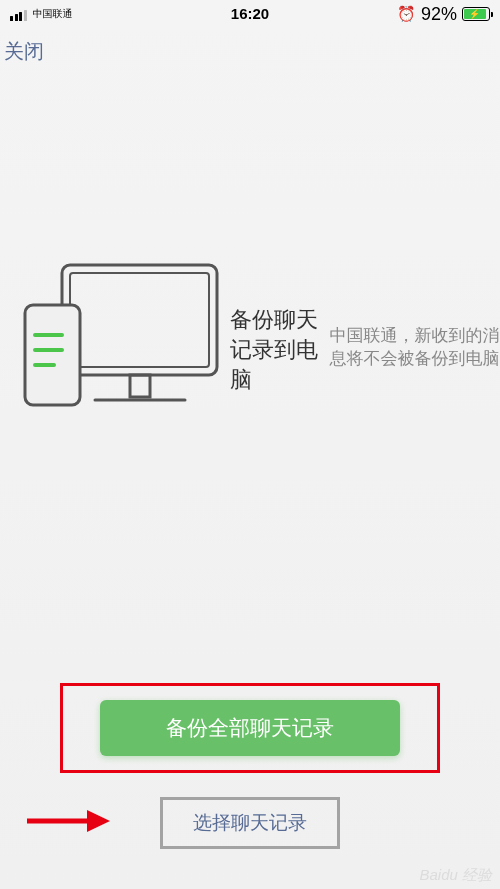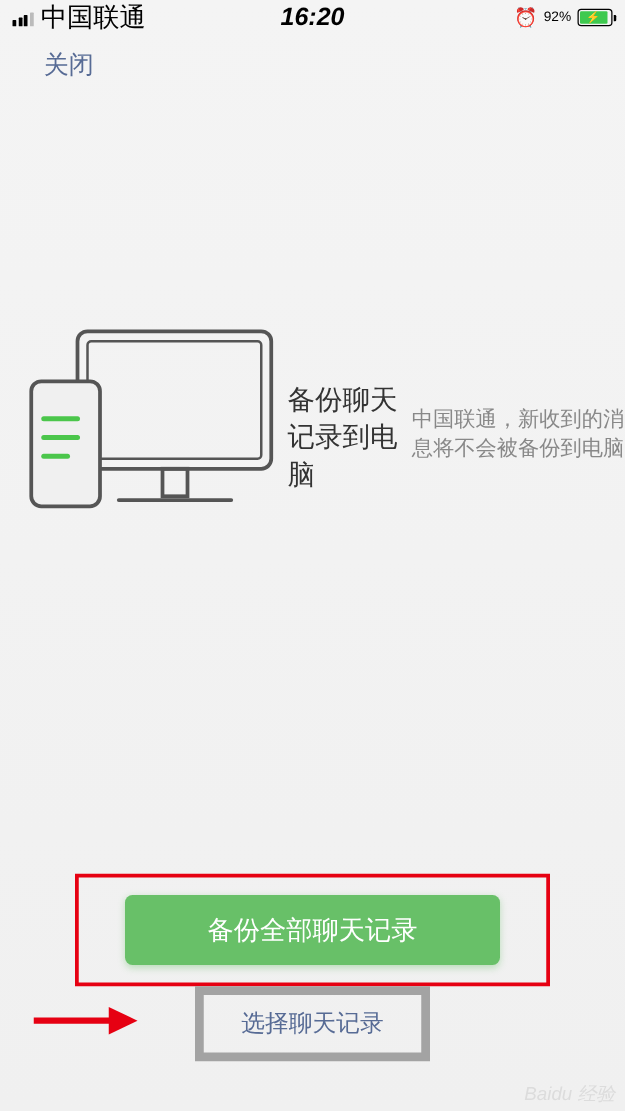--- a/index.html
+++ b/index.html
@@ -32,24 +32,24 @@
     }
     .signal-bars span {
       width: 3px;
       background: #000;
       border-radius: 0.5px;
     }
     .signal-bars span:nth-child(1){height:5px}
     .signal-bars span:nth-child(2){height:7px}
     .signal-bars span:nth-child(3){height:9px}
     .signal-bars span:nth-child(4){height:11px;background:#bbb}
-    .carrier { font-size: 21px; font-weight: 500; }
-    .time { font-size: 20px; font-weight: 700; font-style: italic; }
+    .carrier { font-size: 10px; font-weight: 500; }
+    .time { font-size: 15px; font-weight: 700; }
     .alarm-icon { font-size: 15px; }
-    .battery-text { font-size: 11px; font-weight: 500; }
+    .battery-text { font-size: 18px; font-weight: 500; }
     .battery {
       width: 28px;
       height: 14px;
       border: 1.5px solid #000;
       border-radius: 3px;
       position: relative;
       display: flex;
       align-items: center;
       padding: 1px;
     }
@@ -72,21 +72,21 @@
     }
     .battery-bolt {
       position: absolute;
       left: 50%;
       top: 50%;
       transform: translate(-50%, -50%);
       font-size: 9px;
       color: #fff;
     }
     .nav-bar {
-      padding: 10px 35px;
+      padding: 10px 4px;
     }
     .close-link {
       color: #576b95;
       font-size: 20px;
     }
     .content {
       display: flex;
       align-items: center;
       padding-top: 180px;
     }
@@ -104,20 +104,21 @@
       font-weight: 400;
     }
     .buttons-area {
       position: absolute;
       bottom: 40px;
       left: 0;
       right: 0;
       display: flex;
       flex-direction: column;
       align-items: center;
+      gap: 24px;
     }
     .highlight-box-1 {
       border: 3px solid #e60012;
       padding: 14px 20px;
       width: 380px;
       display: flex;
       justify-content: center;
     }
     .primary-btn {
       background: #68c068;
@@ -139,21 +140,21 @@
       display: flex;
       justify-content: center;
     }
     .arrow {
       position: absolute;
       left: 22px;
       top: 50%;
       transform: translateY(-50%);
     }
     .highlight-box-2 {
-      border: 7px solid #a3a3a3;
+      border: 3px solid #a3a3a3;
       padding: 10px 30px;
     }
     .secondary-link {
       color: #576b95;
       font-size: 19px;
       cursor: pointer;
     }
     .watermark {
       position: absolute;
       bottom: 4px;

